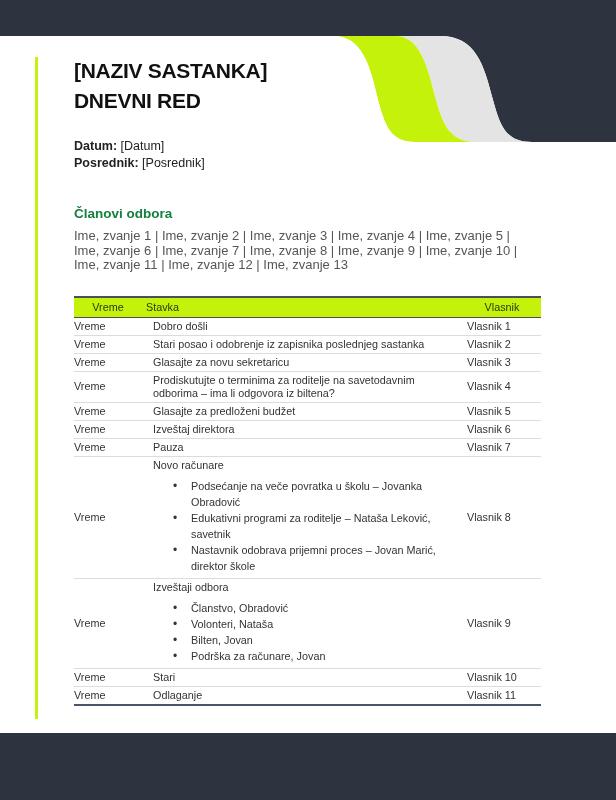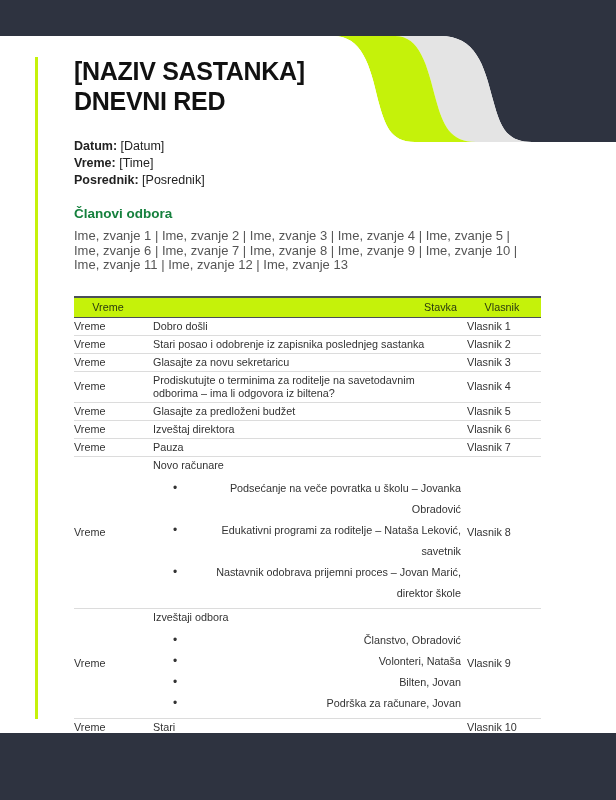--- a/index.html
+++ b/index.html
@@ -4,42 +4,42 @@
   <style>
     * { box-sizing: border-box; margin: 0; padding: 0; }
     html, body { width: 616px; height: 800px; overflow: hidden; background: #ffffff; }
     body { position: relative; font-family: "Liberation Sans", "DejaVu Sans", sans-serif; color: #1a1a1a; }
 
     .top-band { position: absolute; left: 0; top: 0; width: 616px; height: 36px; background: #2e3340; }
     .wave { position: absolute; left: 300px; top: 30px; width: 316px; height: 115px; }
     .bottom-band { position: absolute; left: 0; top: 733px; width: 616px; height: 67px; background: #2e3340; }
     .accent-bar { position: absolute; left: 35px; top: 57px; width: 3px; height: 662px; background: #c5f20a; }
 
-    .title { position: absolute; left: 74px; top: 56px; font-size: 25px; font-weight: bold; line-height: 30px; color: #111; letter-spacing: -0.3px; }
+    .title { position: absolute; left: 74px; top: 56px; font-size: 21px; font-weight: bold; line-height: 30px; color: #111; letter-spacing: -0.3px; }
     .title div { white-space: nowrap; }
 
     .meta { position: absolute; left: 74px; top: 138px; font-size: 12.5px; line-height: 17px; color: #222; }
     .meta .row { white-space: nowrap; }
     .meta .lbl { font-weight: bold; }
 
     .section-title { position: absolute; left: 74px; top: 206px; font-size: 13.5px; font-weight: bold; color: #15803d; }
     .members { position: absolute; left: 74px; top: 229px; width: 450px; font-size: 13px; line-height: 14.6px; color: #555; }
 
     .agenda { position: absolute; left: 74px; top: 296px; width: 467px; border-collapse: collapse; font-size: 10.8px; color: #333; }
     .agenda thead th { background: #c5f20a; font-weight: normal; color: #2a3a10; height: 20px; border-top: 2px solid #4a4f58; border-bottom: 1px solid #4a4f58; padding: 0 4px; }
     .agenda th.c-time { text-align: center; width: 64px; }
-    .agenda th.c-item { text-align: right; }
+    .agenda th.c-item { text-align: left; }
     .agenda th.c-owner { text-align: center; padding-right: 2px; width: 80px; }
     .agenda td { border-bottom: 1.5px solid #dcdcdc; padding: 2px 0; vertical-align: middle; line-height: 13px; }
     .agenda td.c-time { padding-left: 0; width: 68px; }
     .agenda td.c-item { padding-left: 11px; }
     .agenda td.c-owner { padding-left: 6px; width: 74px; }
     .agenda tbody tr:last-child td { border-bottom: 2px solid #4a5568; }
     .agenda ul { list-style: none; margin: 6px 0 2px 20px; }
-    .agenda li { position: relative; padding-left: 18px; line-height: 21px; text-align: right; }
+    .agenda li { position: relative; padding-left: 18px; line-height: 16px; }
     .agenda li::before { content: "\2022"; position: absolute; left: 0; top: 0; font-size: 12px; }
     .sub-title { display: block; }
   </style>
 </head>
 <body>
 
 <div class="top-band"></div>
 
 <svg class="wave" viewBox="0 0 316 115" preserveAspectRatio="none">
 
@@ -56,24 +56,20 @@
 
 <div class="title">
   <div>[NAZIV SASTANKA]</div>
   <div>DNEVNI RED</div>
 </div>
 
 <div class="meta">
   <div class="row">
     <span class="lbl">Datum:</span>
     <span>[Datum]</span>
-  </div>
-  <div class="row">
-    <span class="lbl">Vreme:</span>
-    <span>[Time]</span>
   </div>
   <div class="row">
     <span class="lbl">Posrednik:</span>
     <span>[Posrednik]</span>
   </div>
 </div>
 
 <div class="section-title">Članovi odbora</div>
 <div class="members">Ime, zvanje 1 | Ime, zvanje 2 | Ime, zvanje 3 | Ime, zvanje 4 | Ime, zvanje 5 | Ime, zvanje 6 | Ime, zvanje 7 | Ime, zvanje 8 | Ime, zvanje 9 | Ime, zvanje 10 | Ime, zvanje 11 | Ime, zvanje 12 | Ime, zvanje 13</div>
 

